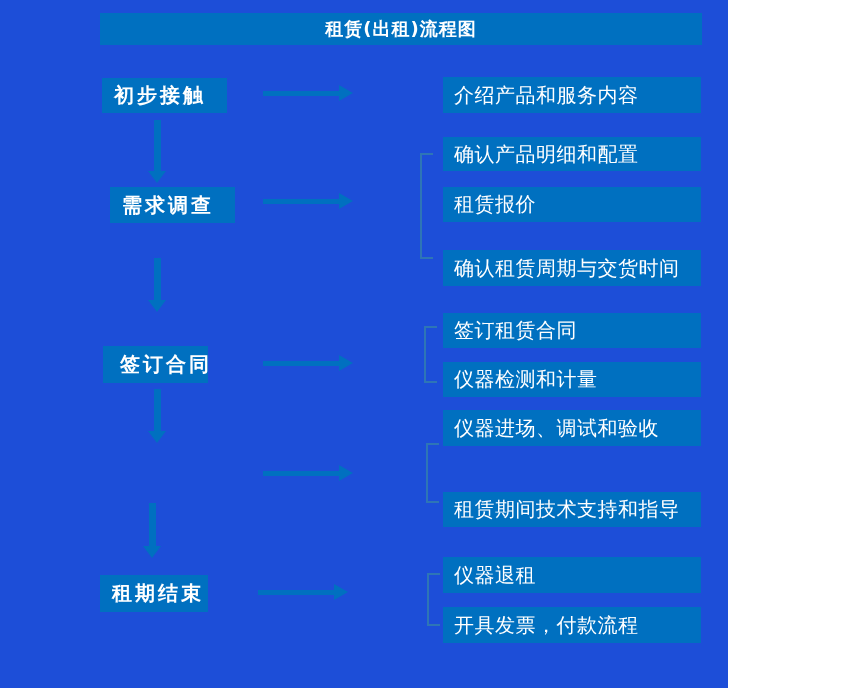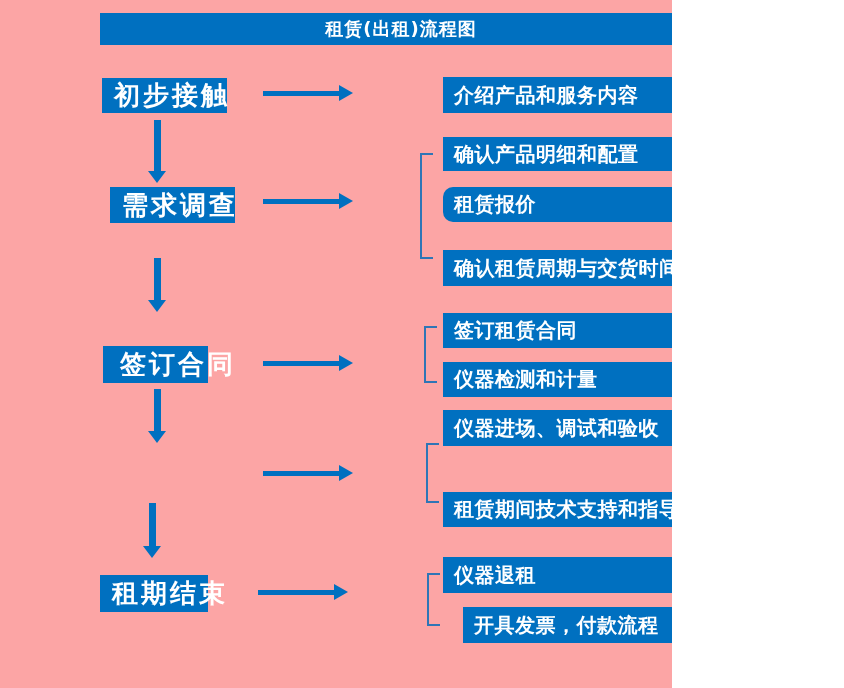--- a/index.html
+++ b/index.html
@@ -5,46 +5,46 @@
   :root{
     --blue:#0070C0;
     --bracket:#2E75B6;
     --white:#ffffff;
   }
   *{margin:0;padding:0;box-sizing:border-box;}
   html,body{background:#fff;}
   body{font-family:"DejaVu Sans","Liberation Sans",sans-serif;}
   #canvas{
     position:relative;
-    width:672px;height:688px;
-    background:#fca5a5;
+    width:728px;height:688px;
+    background:#1d4ed8;
     overflow:hidden;
   }
   .title-bar{
     position:absolute;left:100px;top:13px;width:602px;height:32px;
     background:var(--blue);
     color:var(--white);
     font-size:18px;font-weight:bold;
     display:flex;align-items:center;justify-content:center;
     letter-spacing:1px;
   }
   .stage-box{
     position:absolute;
     background:var(--blue);
     color:var(--white);
-    font-size:26px;font-weight:bold;letter-spacing:3px;
+    font-size:20px;font-weight:bold;letter-spacing:3px;
     display:flex;align-items:center;
     padding-left:12px;
     white-space:nowrap;
   }
   .detail-box{
     position:absolute;left:443px;width:258px;
     background:var(--blue);
     color:var(--white);
-    font-size:20px;font-weight:bold;letter-spacing:0.5px;
+    font-size:20px;font-weight:normal;letter-spacing:0.5px;
     display:flex;align-items:center;
     padding-left:11px;
     white-space:nowrap;
   }
   .bracket{
     position:absolute;width:13px;
     border-left:2px solid var(--bracket);
     border-top:2px solid var(--bracket);
     border-bottom:2px solid var(--bracket);
   }
@@ -122,25 +122,25 @@
   </div>
 
   <div class="bracket" style="left:420px;top:153px;height:106px;"></div>
   <div class="bracket" style="left:424px;top:326px;height:57px;"></div>
   <div class="bracket" style="left:426px;top:443px;height:60px;"></div>
   <div class="bracket" style="left:427px;top:573px;height:53px;"></div>
 
   <div class="detail-box" style="top:77px;height:36px;">介绍产品和服务内容</div>
 
   <div class="detail-box" style="top:137px;height:34px;">确认产品明细和配置</div>
-  <div class="detail-box" style="top:187px;height:35px;border-radius:10px;">租赁报价</div>
+  <div class="detail-box" style="top:187px;height:35px;">租赁报价</div>
   <div class="detail-box" style="top:242px;height:36px;margin-top:8px;">确认租赁周期与交货时间</div>
 
   <div class="detail-box" style="top:313px;height:35px;">签订租赁合同</div>
   <div class="detail-box" style="top:362px;height:35px;">仪器检测和计量</div>
 
   <div class="detail-box" style="top:410px;height:36px;">仪器进场、调试和验收</div>
   <div class="detail-box" style="top:492px;height:35px;">租赁期间技术支持和指导</div>
 
   <div class="detail-box" style="top:557px;height:36px;">仪器退租</div>
-  <div class="detail-box" style="top:607px;height:36px;margin-left:20px;">开具发票，付款流程</div>
+  <div class="detail-box" style="top:607px;height:36px;">开具发票，付款流程</div>
 
 </div>
 
 </body></html>

